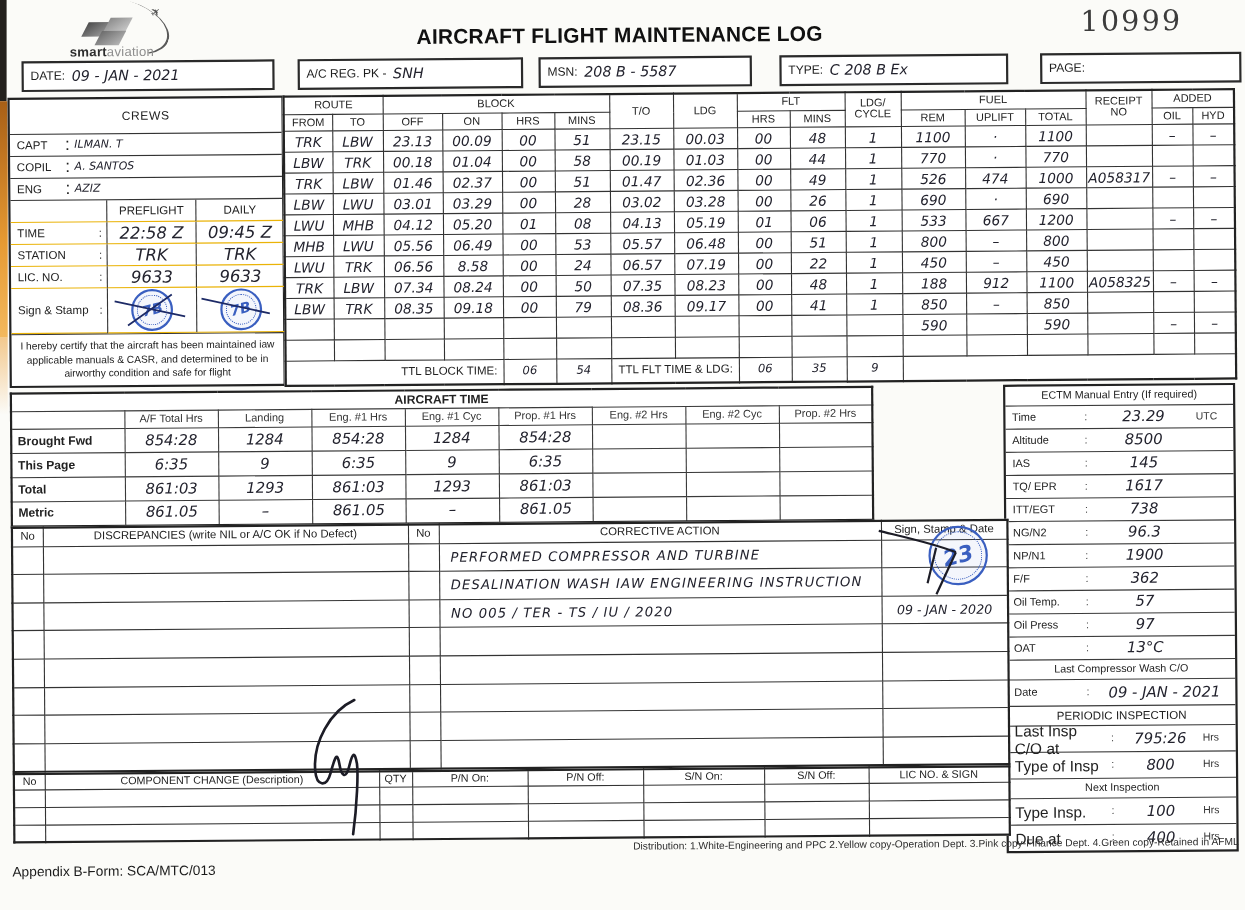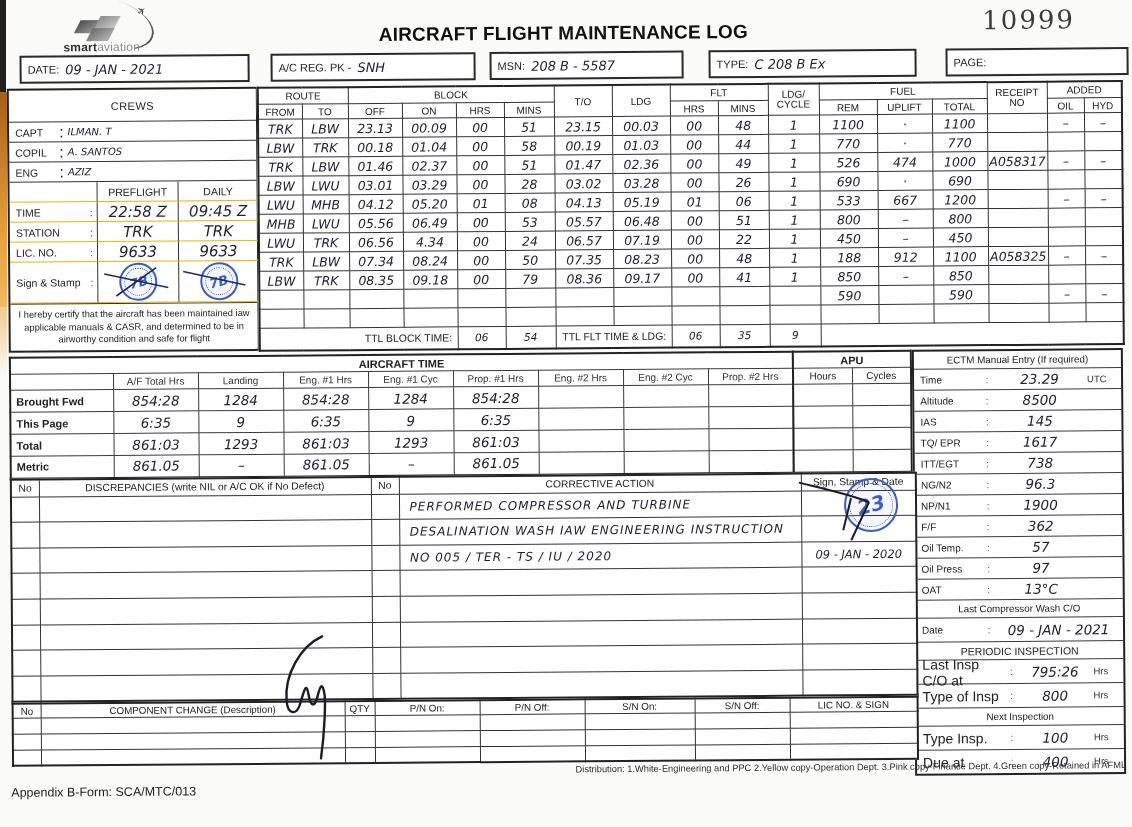--- a/index.html
+++ b/index.html
@@ -394,21 +394,21 @@
             <td class="hwc">800</td>
             <td class="hwc"></td>
             <td class="hwc"></td>
             <td class="hwc"></td>
           </tr>
 
           <tr>
             <td class="hwc">LWU</td>
             <td class="hwc">TRK</td>
             <td class="hwc">06.56</td>
-            <td class="hwc">4.34</td>
+            <td class="hwc">8.58</td>
             <td class="hwc">00</td>
             <td class="hwc">24</td>
             <td class="hwc">06.57</td>
             <td class="hwc">07.19</td>
             <td class="hwc">00</td>
             <td class="hwc">22</td>
             <td class="hwc">1</td>
             <td class="hwc">450</td>
             <td class="hwc">–</td>
             <td class="hwc">450</td>
@@ -579,49 +579,20 @@
           <td class="hwc">861.05</td>
           <td class="hwc">–</td>
           <td class="hwc">861.05</td>
           <td class="hwc"></td>
           <td class="hwc"></td>
           <td class="hwc"></td>
         </tr>
       </tbody>
   </table>
 
-  <table class="apu">
-    <thead>
-      <tr class="ttl">
-          <th colspan="2">APU</th>
-        </tr>
-      <tr class="hdr">
-        <th>Hours</th>
-        <th>Cycles</th>
-      </tr>
-    </thead>
-    <tbody>
-      <tr>
-          <td></td>
-          <td></td>
-        </tr>
-      <tr>
-          <td></td>
-          <td></td>
-        </tr>
-      <tr>
-          <td></td>
-          <td></td>
-        </tr>
-      <tr>
-          <td></td>
-          <td></td>
-        </tr>
-    </tbody>
-  </table>
 
   <div class="ectm">
     <div class="sec head">ECTM Manual Entry (If required)</div>
     <div>
 
         <div class="ectm-row">
           <span class="el">Time</span>
           <span class="colon"></span>
           <span class="hw">23.29</span>
           <span class="suf">UTC</span>

